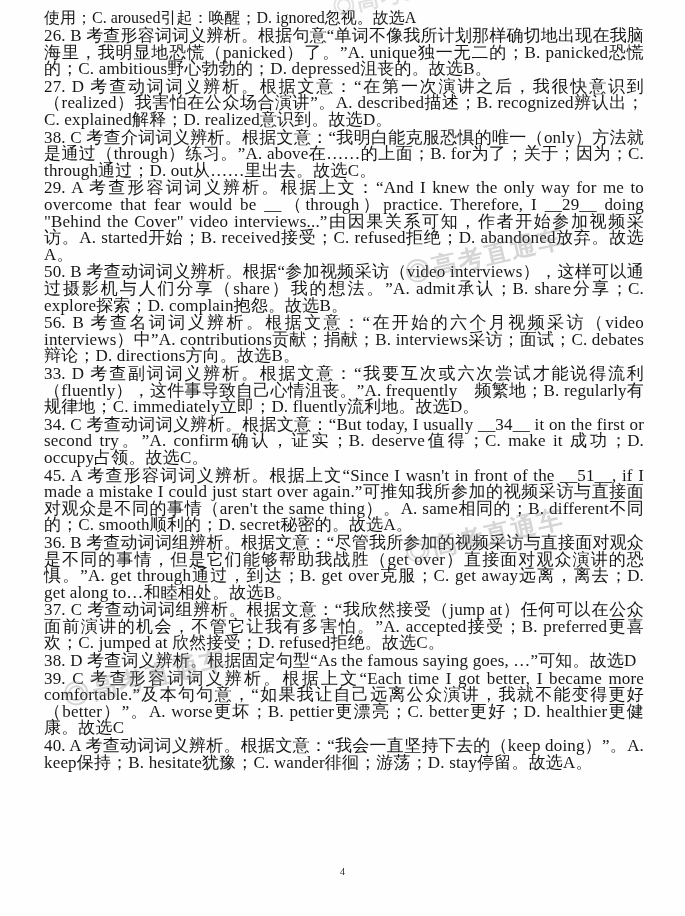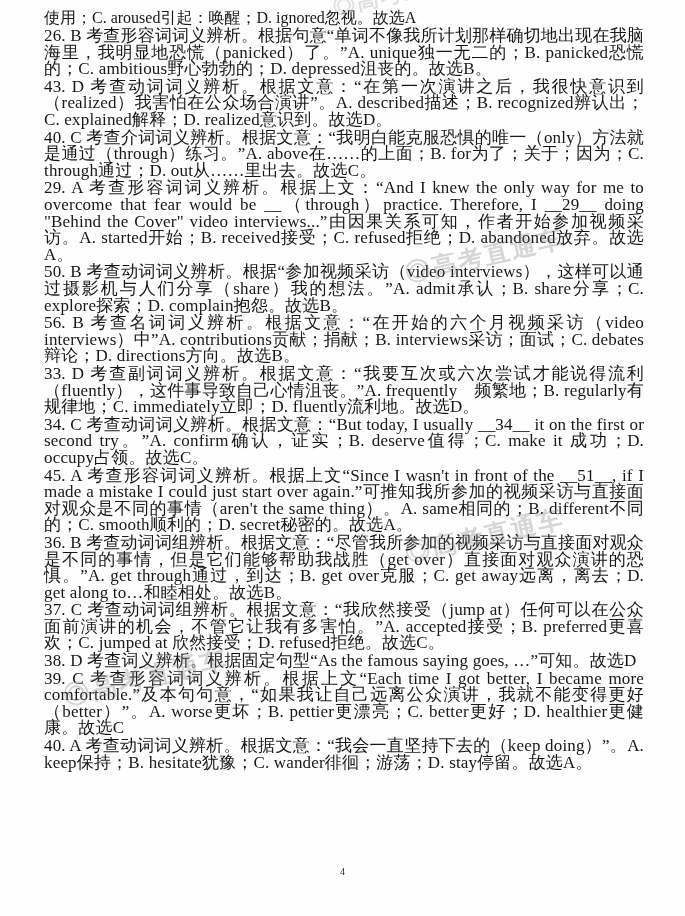--- a/index.html
+++ b/index.html
@@ -88,22 +88,22 @@
 </head>
 <body>
 
 <div class="page">
 
   <div class="wm wm-top">◎高考直通车</div>
 
   <div class="content">
     <p class="first-line">使用；C. aroused引起：唤醒；D. ignored忽视。故选A</p>
     <p class="para">26. B 考查形容词词义辨析。根据句意“单词不像我所计划那样确切地出现在我脑海里，我明显地恐慌（panicked）了。”A. unique独一无二的；B. panicked恐慌的；C. ambitious野心勃勃的；D. depressed沮丧的。故选B。</p>
-    <p class="para">43. D 考查动词词义辨析。根据文意：“在第一次演讲之后，我很快意识到（realized）我害怕在公众场合演讲”。A. described描述；B. recognized辨认出；C. explained解释；D. realized意识到。故选D。</p>
-    <p class="para">40. C 考查介词词义辨析。根据文意：“我明白能克服恐惧的唯一（only）方法就是通过（through）练习。”A. above在……的上面；B. for为了；关于；因为；C. through通过；D. out从……里出去。故选C。</p>
+    <p class="para">27. D 考查动词词义辨析。根据文意：“在第一次演讲之后，我很快意识到（realized）我害怕在公众场合演讲”。A. described描述；B. recognized辨认出；C. explained解释；D. realized意识到。故选D。</p>
+    <p class="para">38. C 考查介词词义辨析。根据文意：“我明白能克服恐惧的唯一（only）方法就是通过（through）练习。”A. above在……的上面；B. for为了；关于；因为；C. through通过；D. out从……里出去。故选C。</p>
     <p class="para">29. A 考查形容词词义辨析。根据上文：“And I knew the only way for me to overcome that fear would be __（through）practice. Therefore, I __29__ doing "Behind the Cover" video interviews...”由因果关系可知，作者开始参加视频采访。A. started开始；B. received接受；C. refused拒绝；D. abandoned放弃。故选A。</p>
     <p class="para">50. B 考查动词词义辨析。根据“参加视频采访（video interviews），这样可以通过摄影机与人们分享（share）我的想法。”A. admit承认；B. share分享；C. explore探索；D. complain抱怨。故选B。</p>
     <p class="para">56. B 考查名词词义辨析。根据文意：“在开始的六个月视频采访（video interviews）中”A. contributions贡献；捐献；B. interviews采访；面试；C. debates辩论；D. directions方向。故选B。</p>
     <p class="para">33. D 考查副词词义辨析。根据文意：“我要互次或六次尝试才能说得流利（fluently），这件事导致自己心情沮丧。”A. frequently　频繁地；B. regularly有规律地；C. immediately立即；D. fluently流利地。故选D。</p>
     <p class="para">34. C 考查动词词义辨析。根据文意：“But today, I usually __34__ it on the first or second try。”A. confirm确认，证实；B. deserve值得；C. make it 成功；D. occupy占领。故选C。</p>
     <p class="para">45. A 考查形容词词义辨析。根据上文“Since I wasn't in front of the __51__, if I made a mistake I could just start over again.”可推知我所参加的视频采访与直接面对观众是不同的事情（aren't the same thing）。A. same相同的；B. different不同的；C. smooth顺利的；D. secret秘密的。故选A。</p>
     <p class="para">36. B 考查动词词组辨析。根据文意：“尽管我所参加的视频采访与直接面对观众是不同的事情，但是它们能够帮助我战胜（get over）直接面对观众演讲的恐惧。”A. get through通过，到达；B. get over克服；C. get away远离，离去；D. get along to…和睦相处。故选B。</p>
     <p class="para">37. C 考查动词词组辨析。根据文意：“我欣然接受（jump at）任何可以在公众面前演讲的机会，不管它让我有多害怕。”A. accepted接受；B. preferred更喜欢；C. jumped at 欣然接受；D. refused拒绝。故选C。</p>
     <p class="para">38. D 考查词义辨析。根据固定句型“As the famous saying goes, …”可知。故选D</p>
     <p class="para">39. C 考查形容词词义辨析。根据上文“Each time I got better, I became more comfortable.”及本句句意，“如果我让自己远离公众演讲，我就不能变得更好（better）”。A. worse更坏；B. pettier更漂亮；C. better更好；D. healthier更健康。故选C</p>

